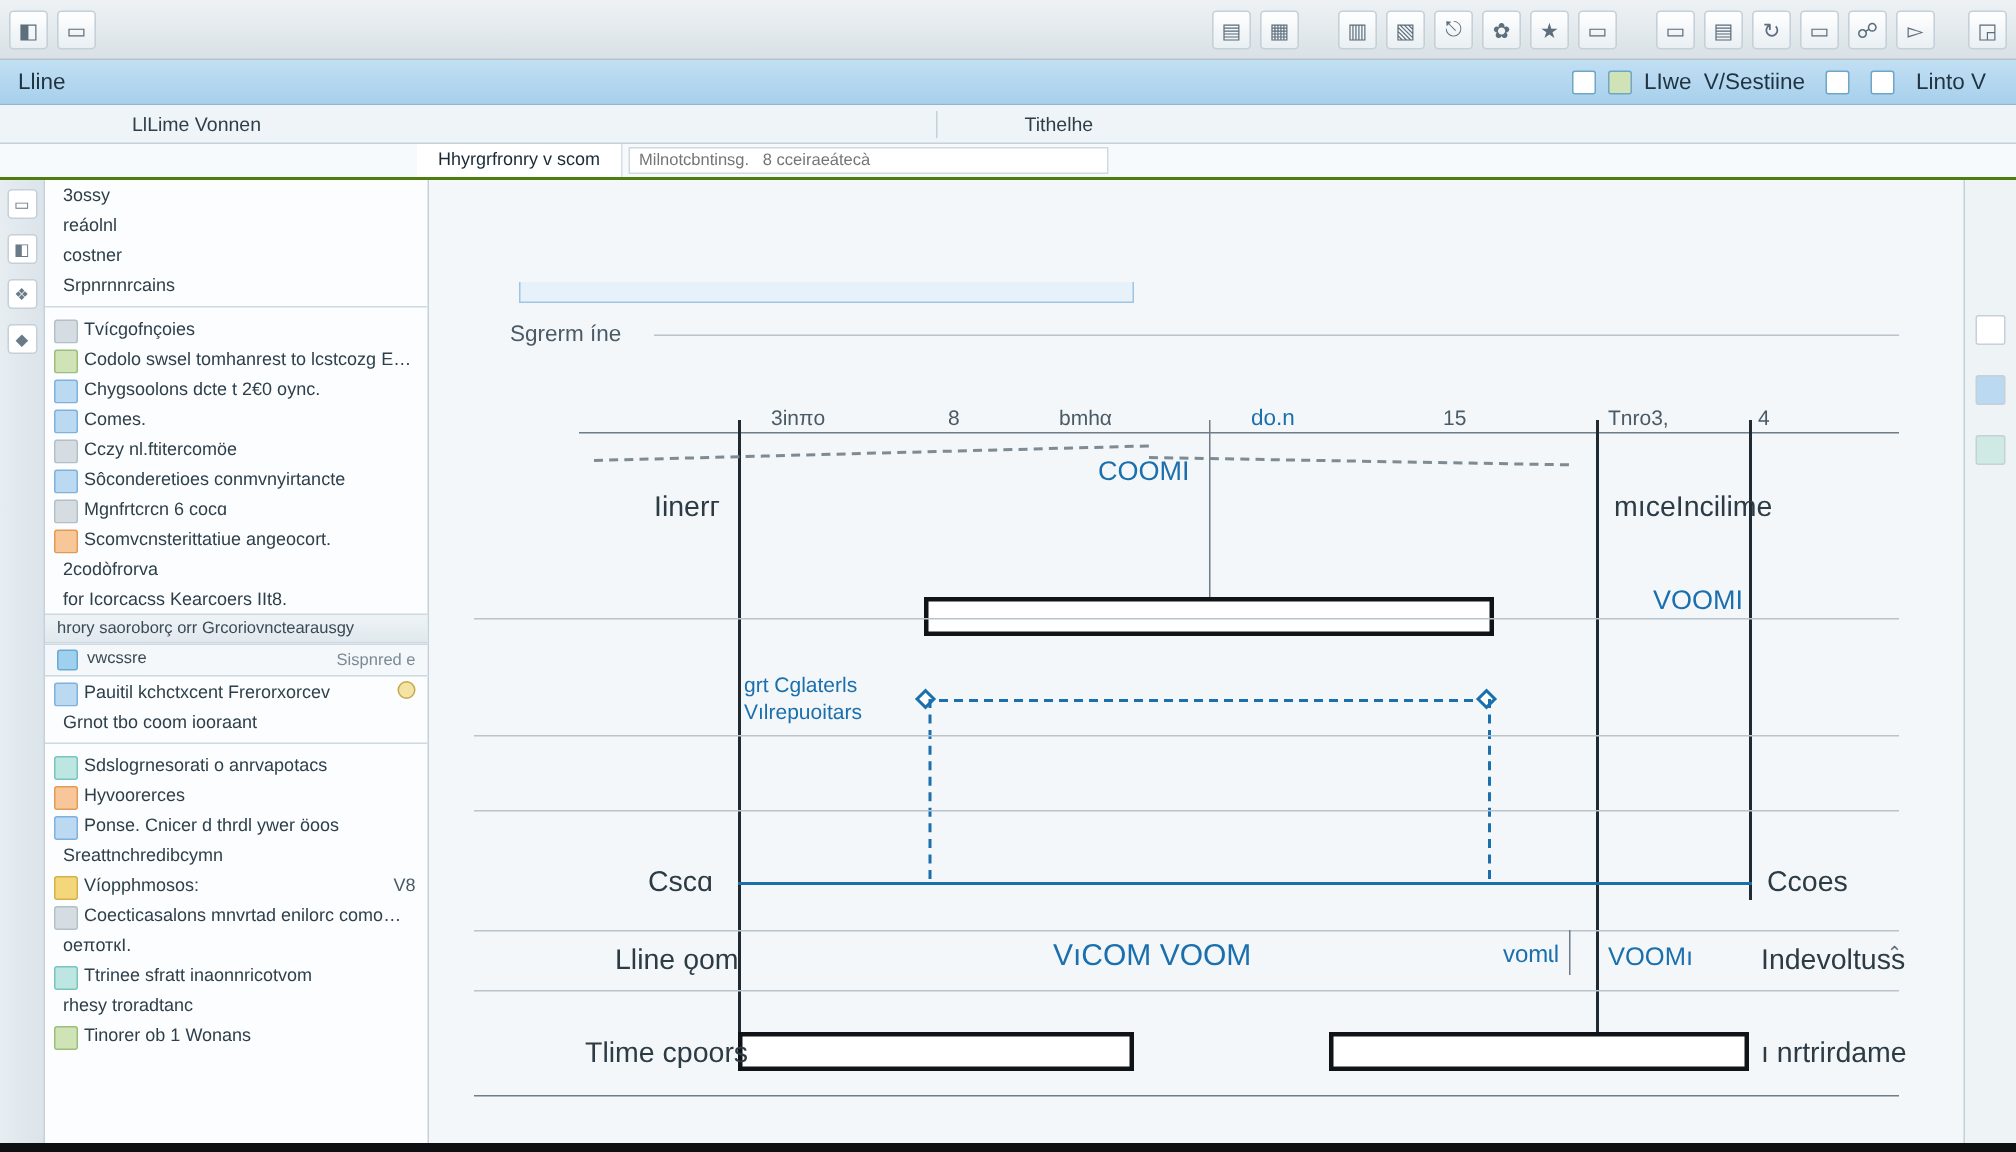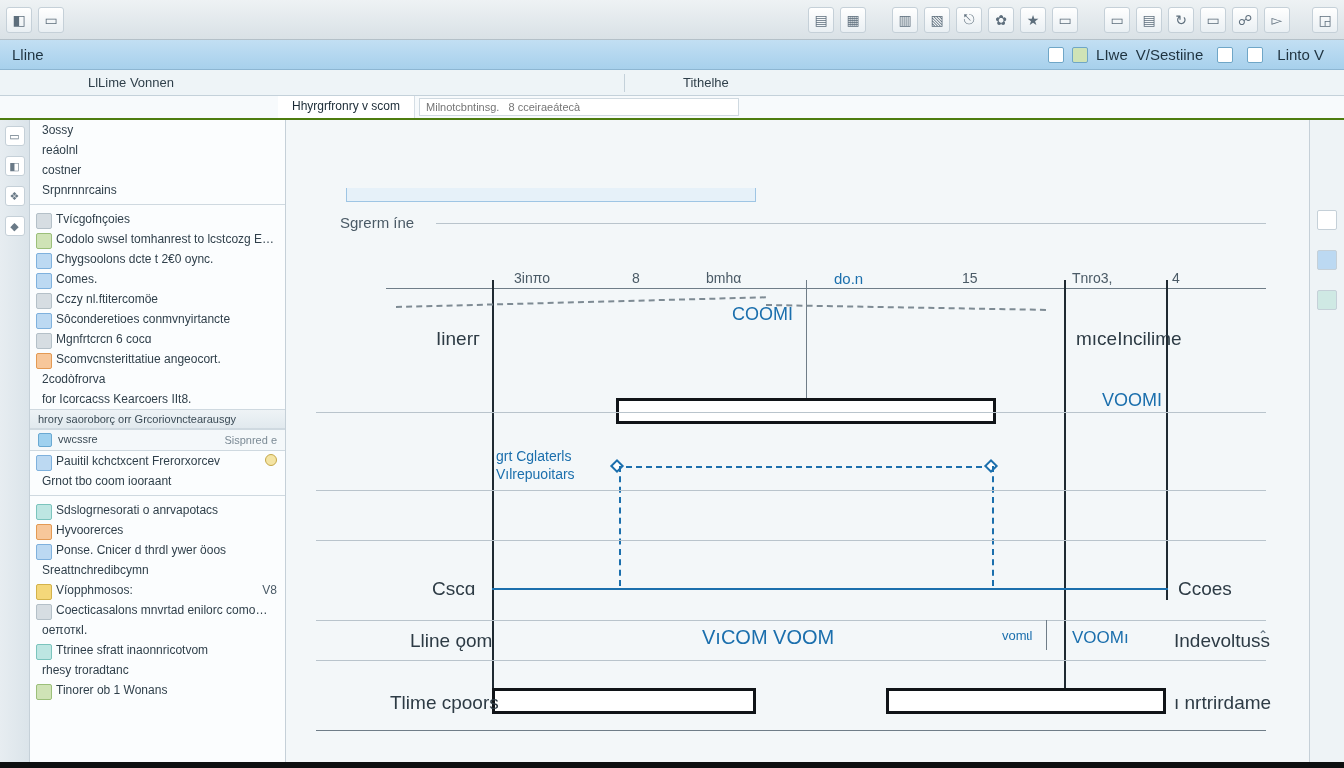--- a/index.html
+++ b/index.html
@@ -312,21 +312,21 @@
       <div class="hline light" style="left:30px;top:370px;width:950px"></div>
       <div class="hline light" style="left:30px;top:420px;width:950px"></div>
 
       <span class="row-label" style="left:146px;top:458px">Cscɑ</span>
       <div class="hline" style="left:206px;top:468px;width:676px;height:2px;background:#1b6fad"></div>
       <span class="row-label" style="left:892px;top:458px">Ccoes</span>
 
       <div class="hline light" style="left:30px;top:500px;width:950px"></div>
       <span class="row-label" style="left:124px;top:510px">Lline ǫom</span>
       <span class="lbl blue" style="left:400px;top:506px;font-size:20px">VıCOM VOOM</span>
-      <span class="lbl blue" style="left:700px;top:508px;font-size:13px">vomɩl</span>
+      <span class="lbl blue" style="left:700px;top:508px;font-size:16px">vomɩl</span>
       <div class="vline thin" style="left:760px;top:500px;height:30px"></div>
       <span class="lbl blue" style="left:770px;top:508px;font-size:17px">VOOMı</span>
       <span class="row-label" style="left:888px;top:510px">Indevoltuss</span>
       <span style="position:absolute;left:972px;top:508px;color:#5d6e7c">⌃</span>
       <div class="hline light" style="left:30px;top:540px;width:950px"></div>
 
       <div class="bar" style="left:206px;top:568px;width:264px"></div>
       <div class="bar" style="left:600px;top:568px;width:280px"></div>
       <span class="row-label" style="left:104px;top:572px">Tlime cpoors</span>
       <span class="row-label" style="left:888px;top:572px">ı nrtrirdame</span>

